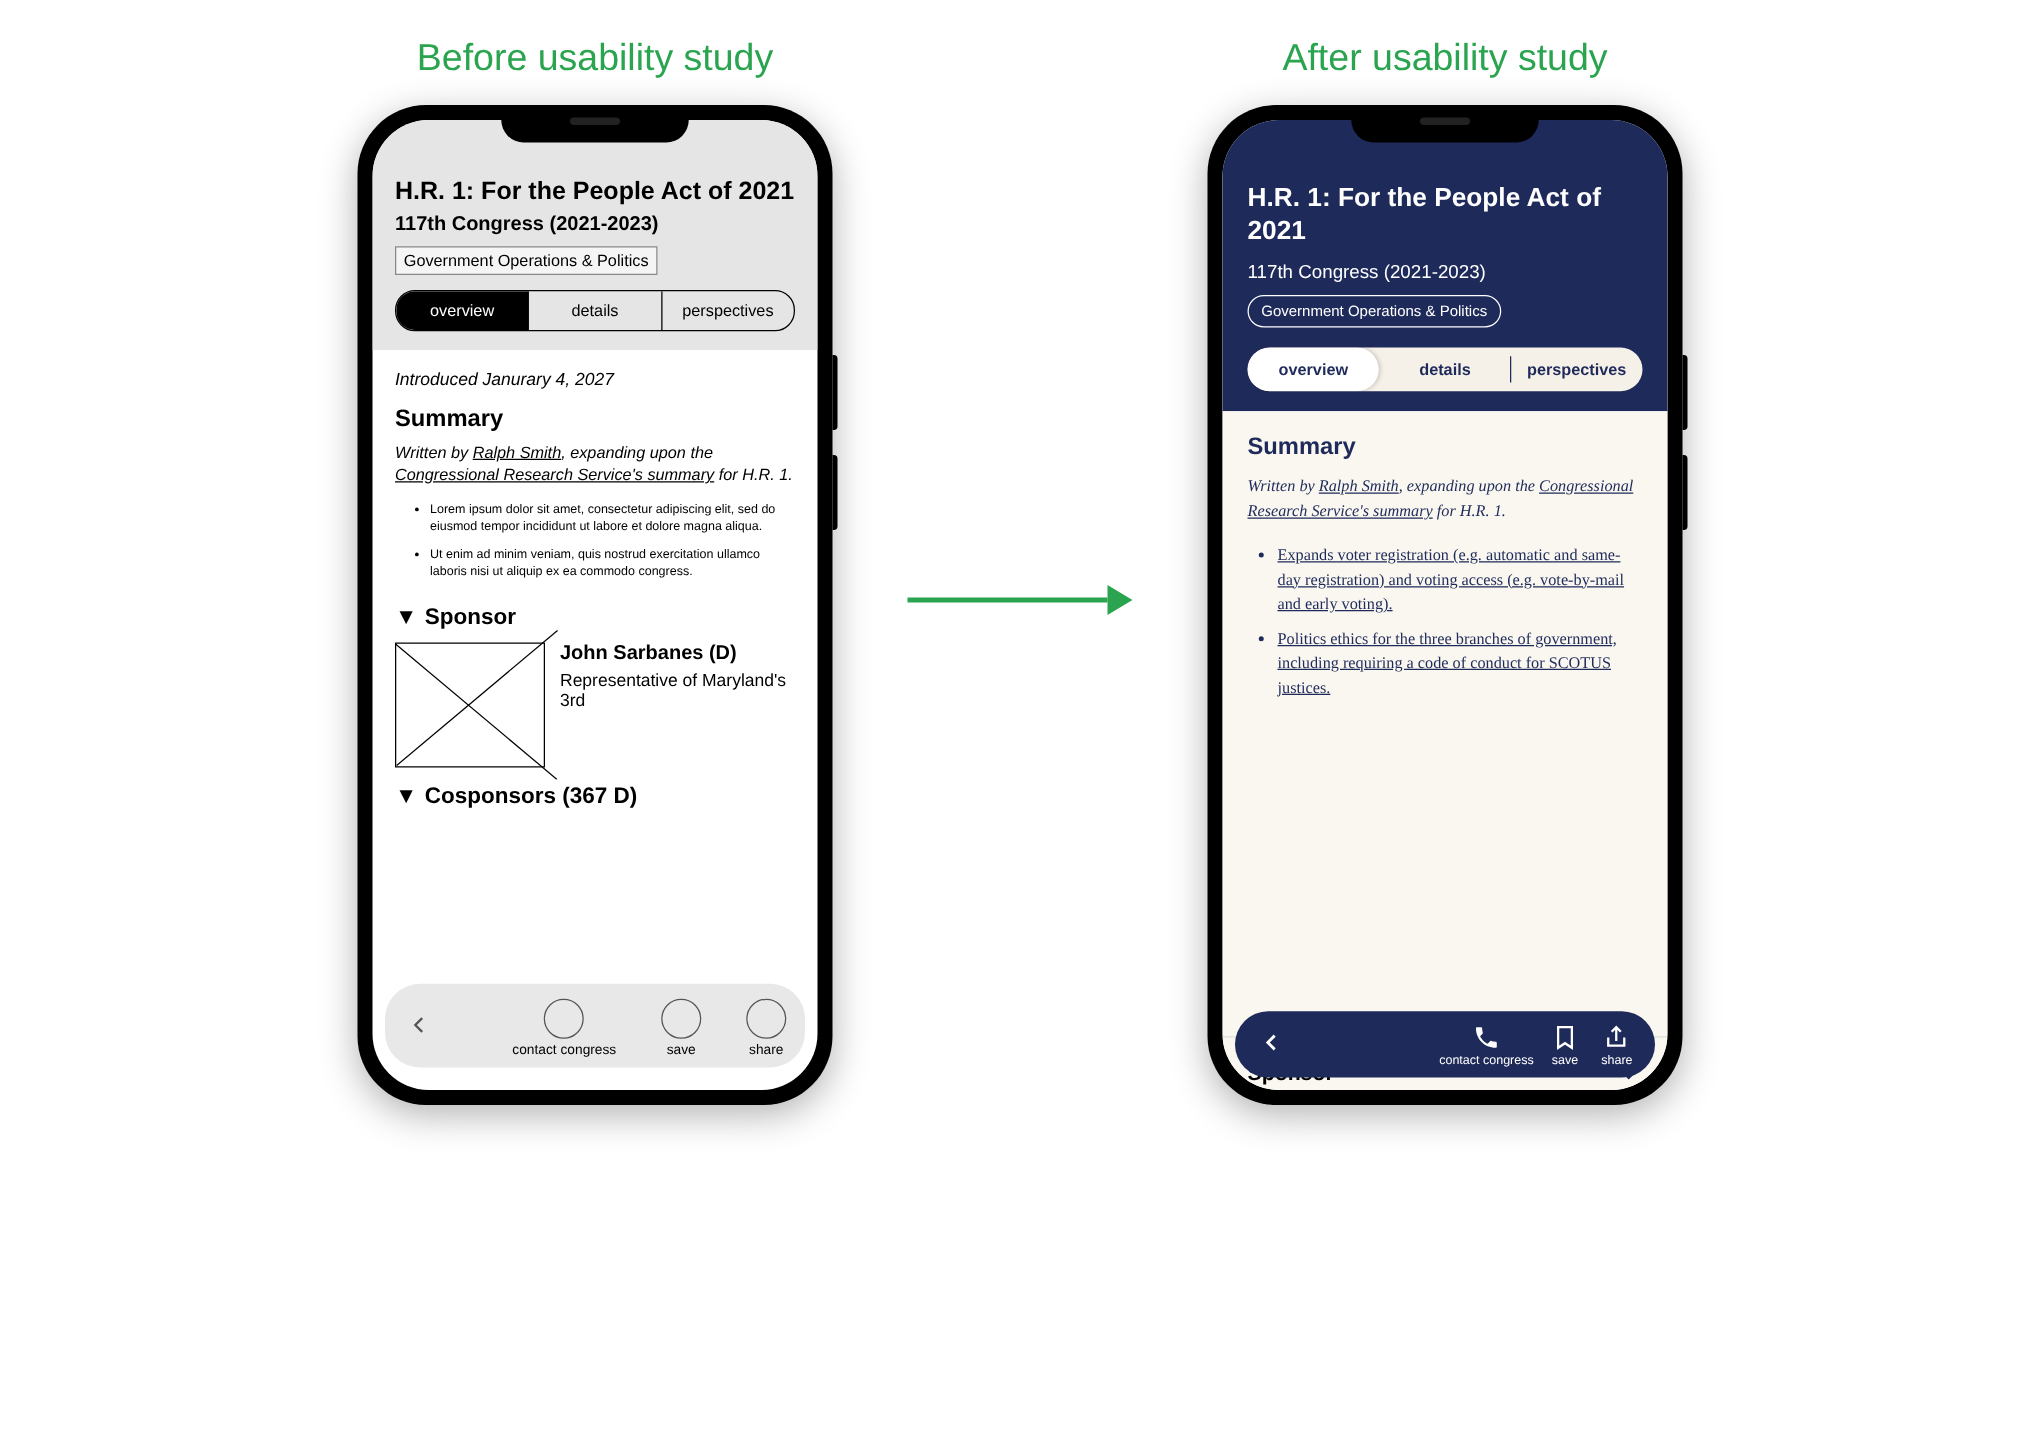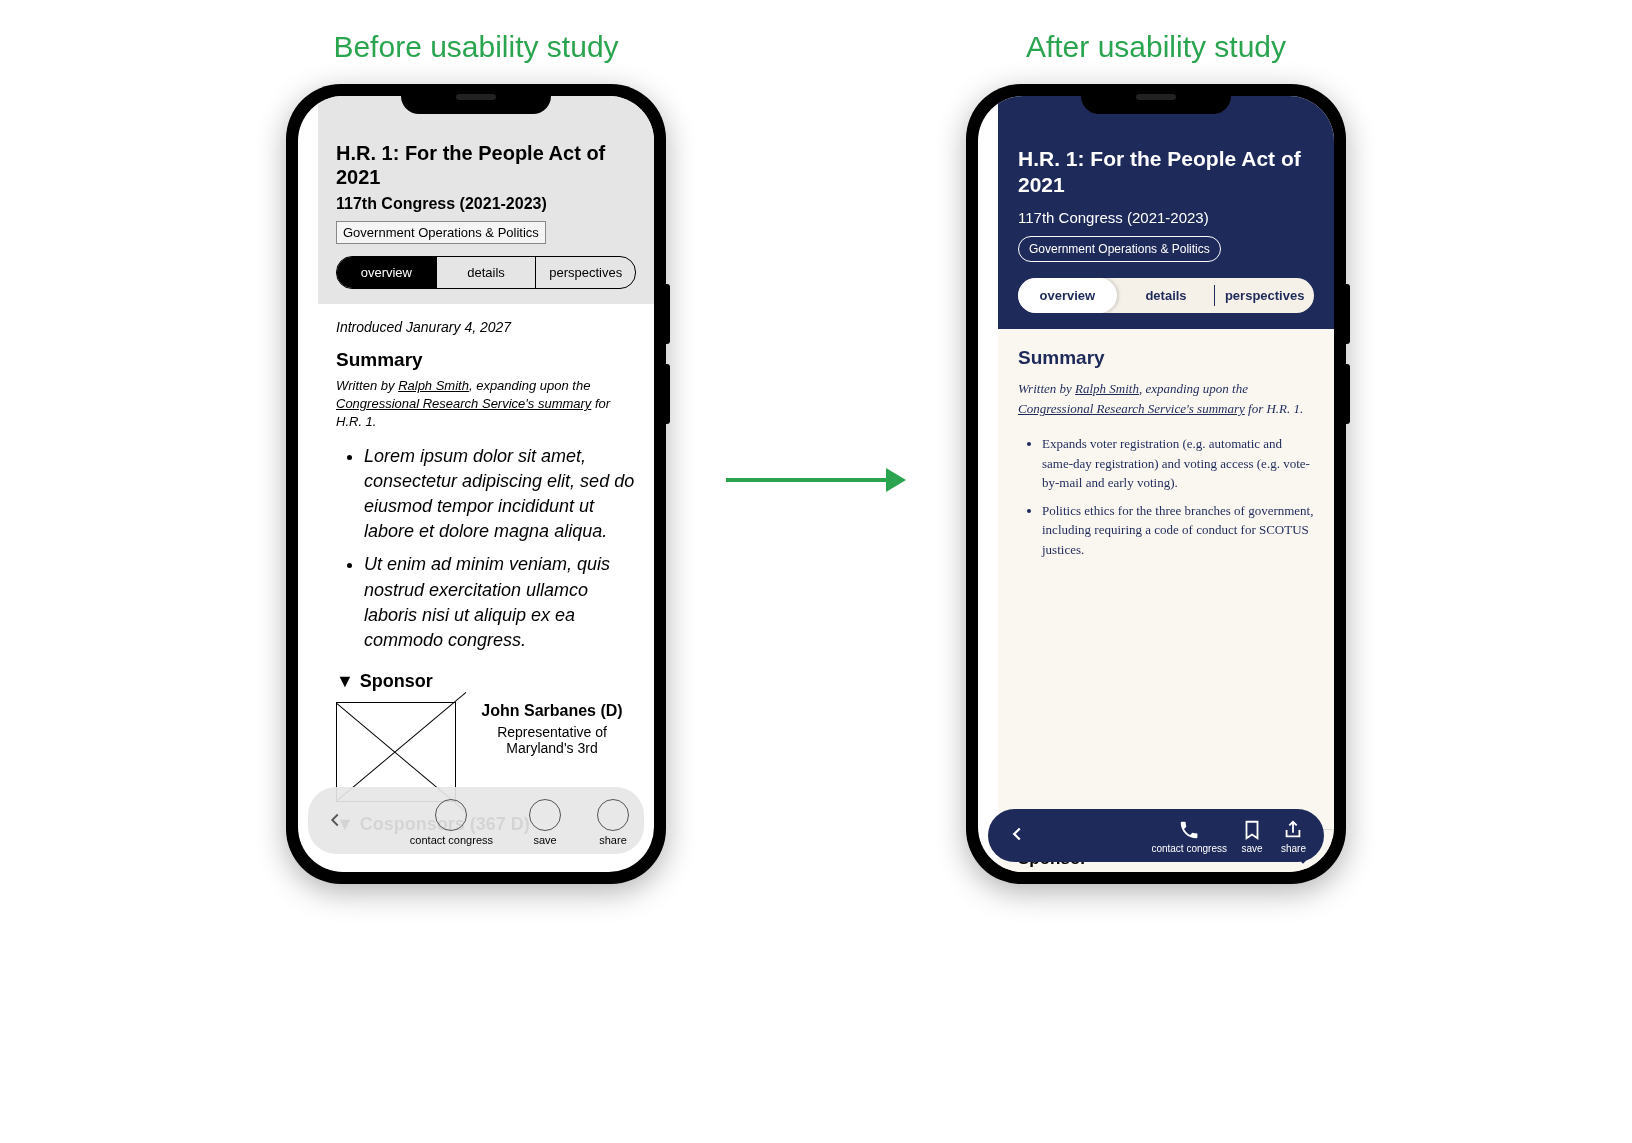--- a/index.html
+++ b/index.html
@@ -82,21 +82,20 @@
       background: #000;
       border-radius: 0 3px 3px 0;
     }
     .screen {
       position: relative;
       width: 100%;
       height: 100%;
       background: #fff;
       border-radius: 45px;
       overflow: hidden;
-      padding-left: 20px;
     }
     .notch {
       position: absolute;
       top: 0;
       left: 50%;
       transform: translateX(-50%);
       width: 150px;
       height: 30px;
       background: #000;
       border-radius: 0 0 18px 18px;
@@ -172,23 +171,22 @@
     .before-byline {
       font-style: italic;
       font-size: 13px;
       line-height: 1.4;
       margin-bottom: 12px;
     }
     .before-byline .u { text-decoration: underline; }
     .before-bullets {
       list-style: disc;
       padding-left: 28px;
-      font-size: 18px;
+      font-size: 10px;
       line-height: 1.4;
-      font-style: italic;
     }
     .before-bullets li { margin-bottom: 8px; }
     .before-sponsor-head {
       display: flex;
       align-items: center;
       font-size: 18px;
       font-weight: 700;
       margin-top: 18px;
       margin-bottom: 10px;
       gap: 6px;
@@ -208,21 +206,21 @@
       content: '';
       position: absolute;
       top: 0; left: 0;
       width: 142%;
       height: 1px;
       background: #000;
       transform-origin: 0 0;
     }
     .before-placeholder::before { transform: rotate(40deg); }
     .before-placeholder::after { top: auto; bottom: 0; transform: rotate(-40deg); }
-    .sponsor-text { font-size: 14px; text-align: center; }
+    .sponsor-text { font-size: 14px; }
     .sponsor-name { font-weight: 700; font-size: 16px; margin-bottom: 4px; }
     .before-cosponsors {
       font-size: 18px;
       font-weight: 700;
       margin-top: 12px;
       display: flex;
       align-items: center;
       gap: 6px;
     }
     .before-bottom-bar {
@@ -330,21 +328,21 @@
       line-height: 1.6;
       margin-bottom: 14px;
     }
     .after-byline .u { text-decoration: underline; }
     .after-bullets {
       list-style: disc;
       padding-left: 24px;
       font-size: 13px;
       line-height: 1.5;
     }
-    .after-bullets li { margin-bottom: 8px; }
+    .after-bullets li { margin-bottom: 8px; text-decoration: underline; }
     .after-accordion {
       border-top: 1px solid #ddd;
       padding: 18px 20px;
       display: flex;
       justify-content: space-between;
       align-items: center;
       font-size: 17px;
       font-weight: 700;
       font-family: -apple-system, Arial, sans-serif;
       cursor: pointer;

